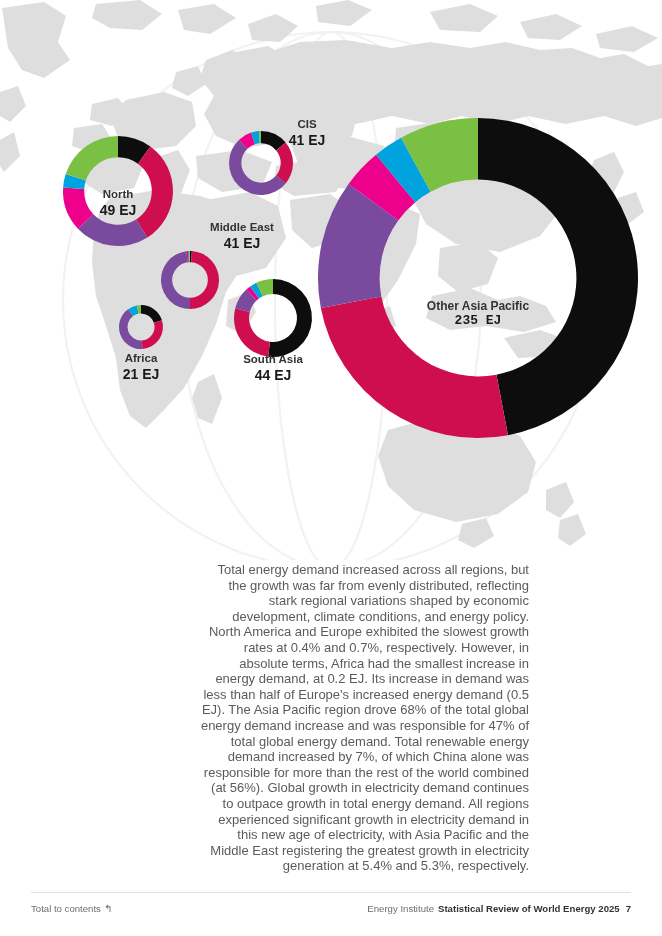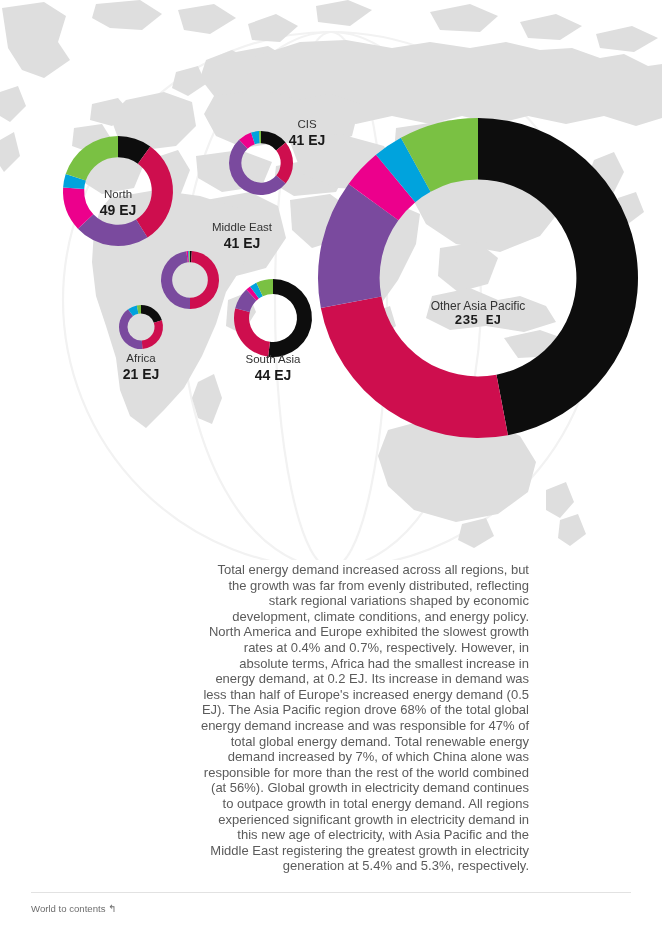--- a/index.html
+++ b/index.html
@@ -28,21 +28,21 @@
   .donut-label{
     position:absolute;
     text-align:center;
     line-height:1.18;
     white-space:nowrap;
     pointer-events:none;
   }
   .donut-label .region{
     display:block;
     font-size:11.5px;
-    font-weight:400;
+    font-weight:700;
     color:#333333;
   }
   .donut-label .value{
     display:block;
     font-size:14px;
     font-weight:700;
     color:#1a1a1a;
   }
   .donut-label.big .region{font-size:12px;}
   .donut-label.big .value{font-size:13px;font-family:Liberation Mono, monospace;}
@@ -285,16 +285,21 @@
 <div class="donut-label big" style="left:398px;top:271px;width:160px;margin-top:28px;">
   <span class="region">Other Asia Pacific</span>
   <span class="value">235 EJ</span>
 </div>
 
 <p id="body-copy">Total energy demand increased across all regions, but the growth was far from evenly distributed, reflecting stark regional variations shaped by economic development, climate conditions, and energy policy. North America and Europe exhibited the slowest growth rates at 0.4% and 0.7%, respectively. However, in absolute terms, Africa had the smallest increase in energy demand, at 0.2 EJ. Its increase in demand was less than half of Europe's increased energy demand (0.5 EJ). The Asia Pacific region drove 68% of the total global energy demand increase and was responsible for 47% of total global energy demand. Total renewable energy demand increased by 7%, of which China alone was responsible for more than the rest of the world combined (at 56%). Global growth in electricity demand continues to outpace growth in total energy demand. All regions experienced significant growth in electricity demand in this new age of electricity, with Asia Pacific and the Middle East registering the greatest growth in electricity generation at 5.4% and 5.3%, respectively.</p>
 
 <div id="footer">
   <div id="footer-rule"></div>
   <a id="back-to-contents" href="#">
-    <span>World to contents</span>
+    <span>Total to contents</span>
     <span class="arrow">↱</span>
   </a>
+  <div id="footer-right">
+    <span>Energy Institute</span>
+    <span class="strong">Statistical Review of World Energy 2025</span>
+    <span class="page">7</span>
+  </div>
 </div>
 
 </body></html>

